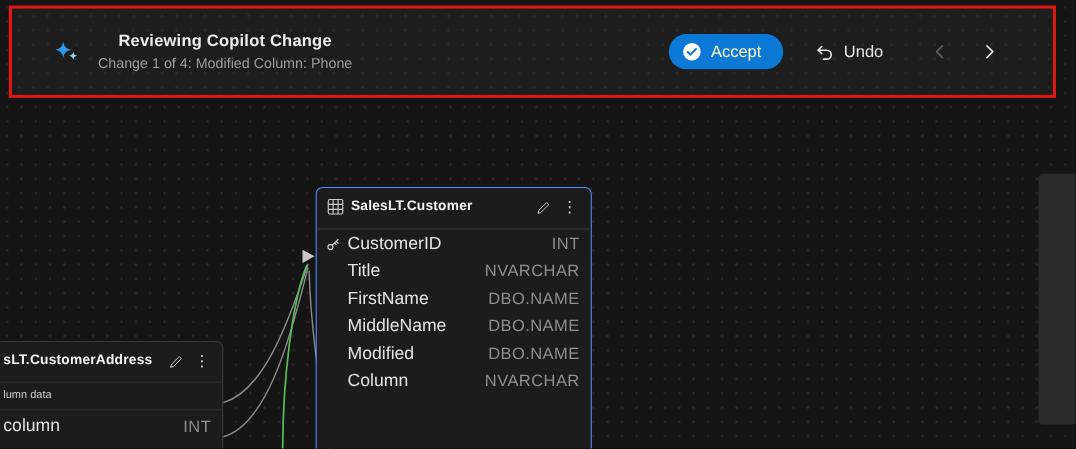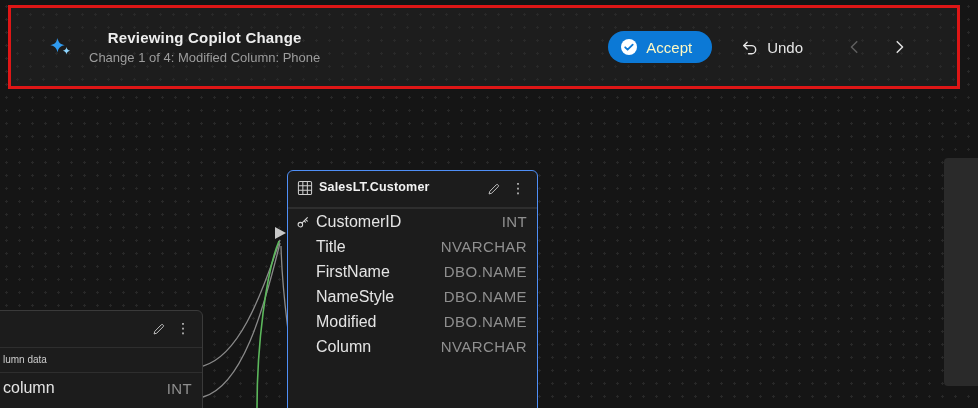--- a/index.html
+++ b/index.html
@@ -158,35 +158,36 @@
     </div>
     <div class="col-row">
       <span class="col-name">Title</span>
       <span class="col-type">NVARCHAR</span>
     </div>
     <div class="col-row">
       <span class="col-name">FirstName</span>
       <span class="col-type">DBO.NAME</span>
     </div>
     <div class="col-row">
-      <span class="col-name">NameStyle</span>
+      <span class="col-name">MiddleName</span>
       <span class="col-type">DBO.NAME</span>
     </div>
     <div class="col-row">
       <span class="col-name">Modified</span>
       <span class="col-type">DBO.NAME</span>
     </div>
     <div class="col-row">
       <span class="col-name">Column</span>
       <span class="col-type">NVARCHAR</span>
     </div>
   </div>
 
   <div class="table-card card-address">
     <div class="card-header" style="padding-left:10px;">
+      <span class="card-title">sLT.CustomerAddress</span>
       <span class="hdr-spacer"></span>
       <button class="icon-btn">
         <svg width="14" height="14" viewBox="0 0 17 17">
           <path d="M2.5 14.5l.9-3.2 8-8a1.2 1.2 0 0 1 1.7 0l.6.6a1.2 1.2 0 0 1 0 1.7l-8 8-3.2.9z" stroke="#cfcfcf" stroke-width="1.1" fill="none" stroke-linejoin="round"></path>
         </svg>
       </button>
       <button class="icon-btn">
         <span class="kebab">⋮</span>
       </button>
     </div>

